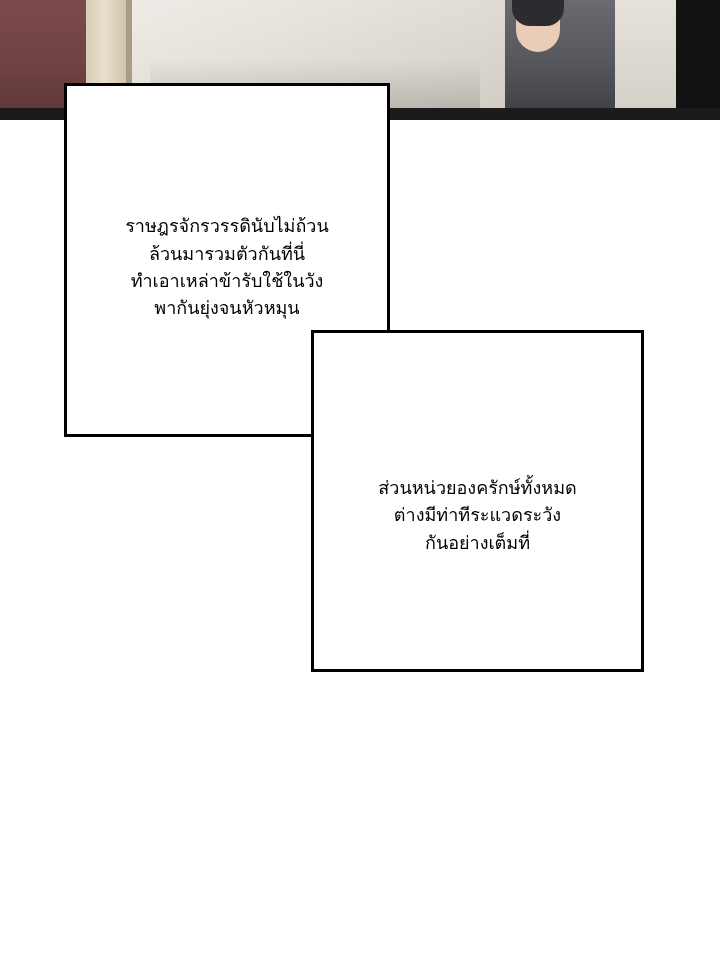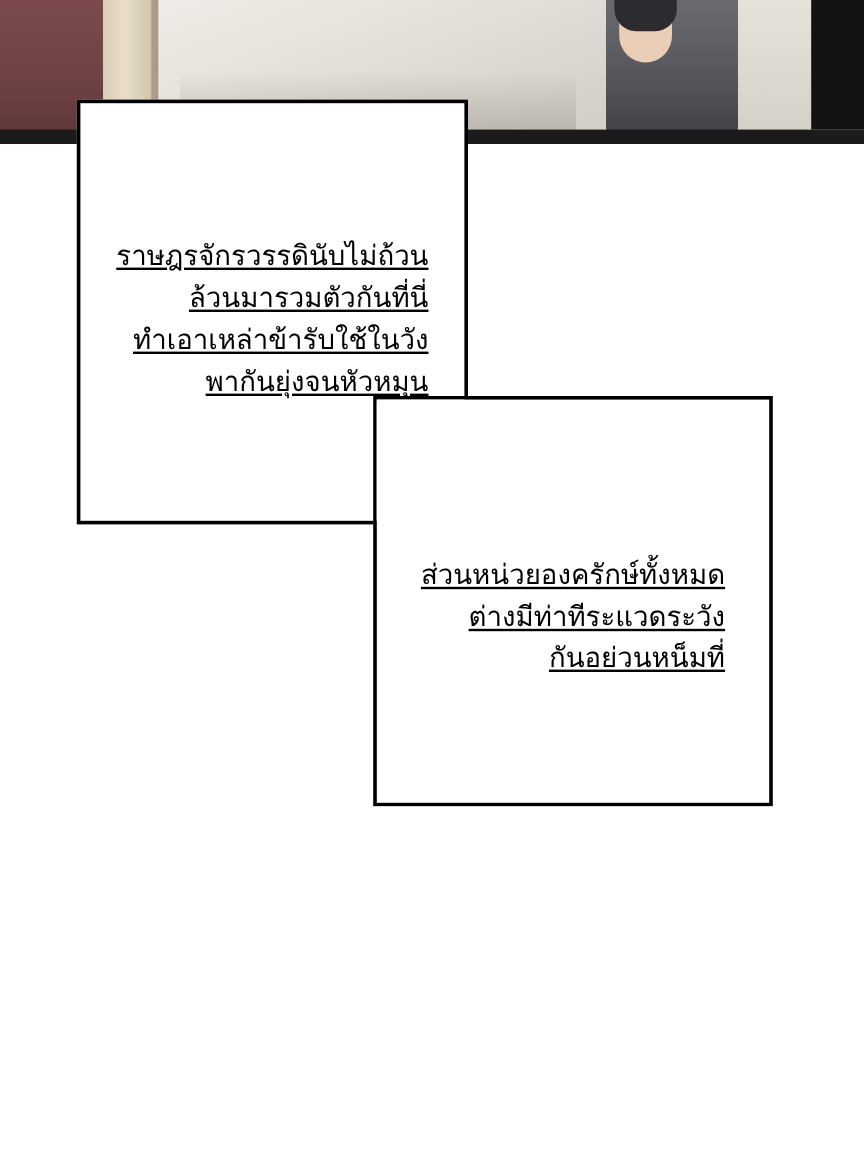--- a/index.html
+++ b/index.html
@@ -122,27 +122,26 @@
   .bubble {
     position: absolute;
     background: #ffffff;
     border: 3px solid #000000;
     box-sizing: border-box;
     display: flex;
     align-items: center;
     justify-content: center;
   }
   .bubble-text {
-    text-align: right;
+    text-align: center;
     color: #000000;
     line-height: 1.52;
-    font-size: 23px;
+    font-size: 18px;
     white-space: pre-line;
     padding: 0 14px;
-    text-decoration: underline;
   }
 
   #bubble-upper {
     left: 64px;
     top: 83px;
     width: 326px;
     height: 354px;
   }
   #bubble-upper .bubble-text {
     margin-top: 14px;
@@ -205,19 +204,19 @@
 <div class="bubble" id="bubble-upper">
   <div class="bubble-text">ราษฎรจักรวรรดินับไม่ถ้วน
 ล้วนมารวมตัวกันที่นี่
 ทำเอาเหล่าข้ารับใช้ในวัง
 พากันยุ่งจนหัวหมุน</div>
 </div>
 
 <div class="bubble" id="bubble-lower">
   <div class="bubble-text">ส่วนหน่วยองครักษ์ทั้งหมด
 ต่างมีท่าทีระแวดระวัง
-กันอย่วนหน็มที่</div>
+กันอย่างเต็มที่</div>
 </div>
 
 <div class="seam-mask" id="seam-vertical"></div>
 <div class="seam-mask" id="seam-horizontal"></div>
 
 <div class="blank-area"></div>
 
 </body></html>

